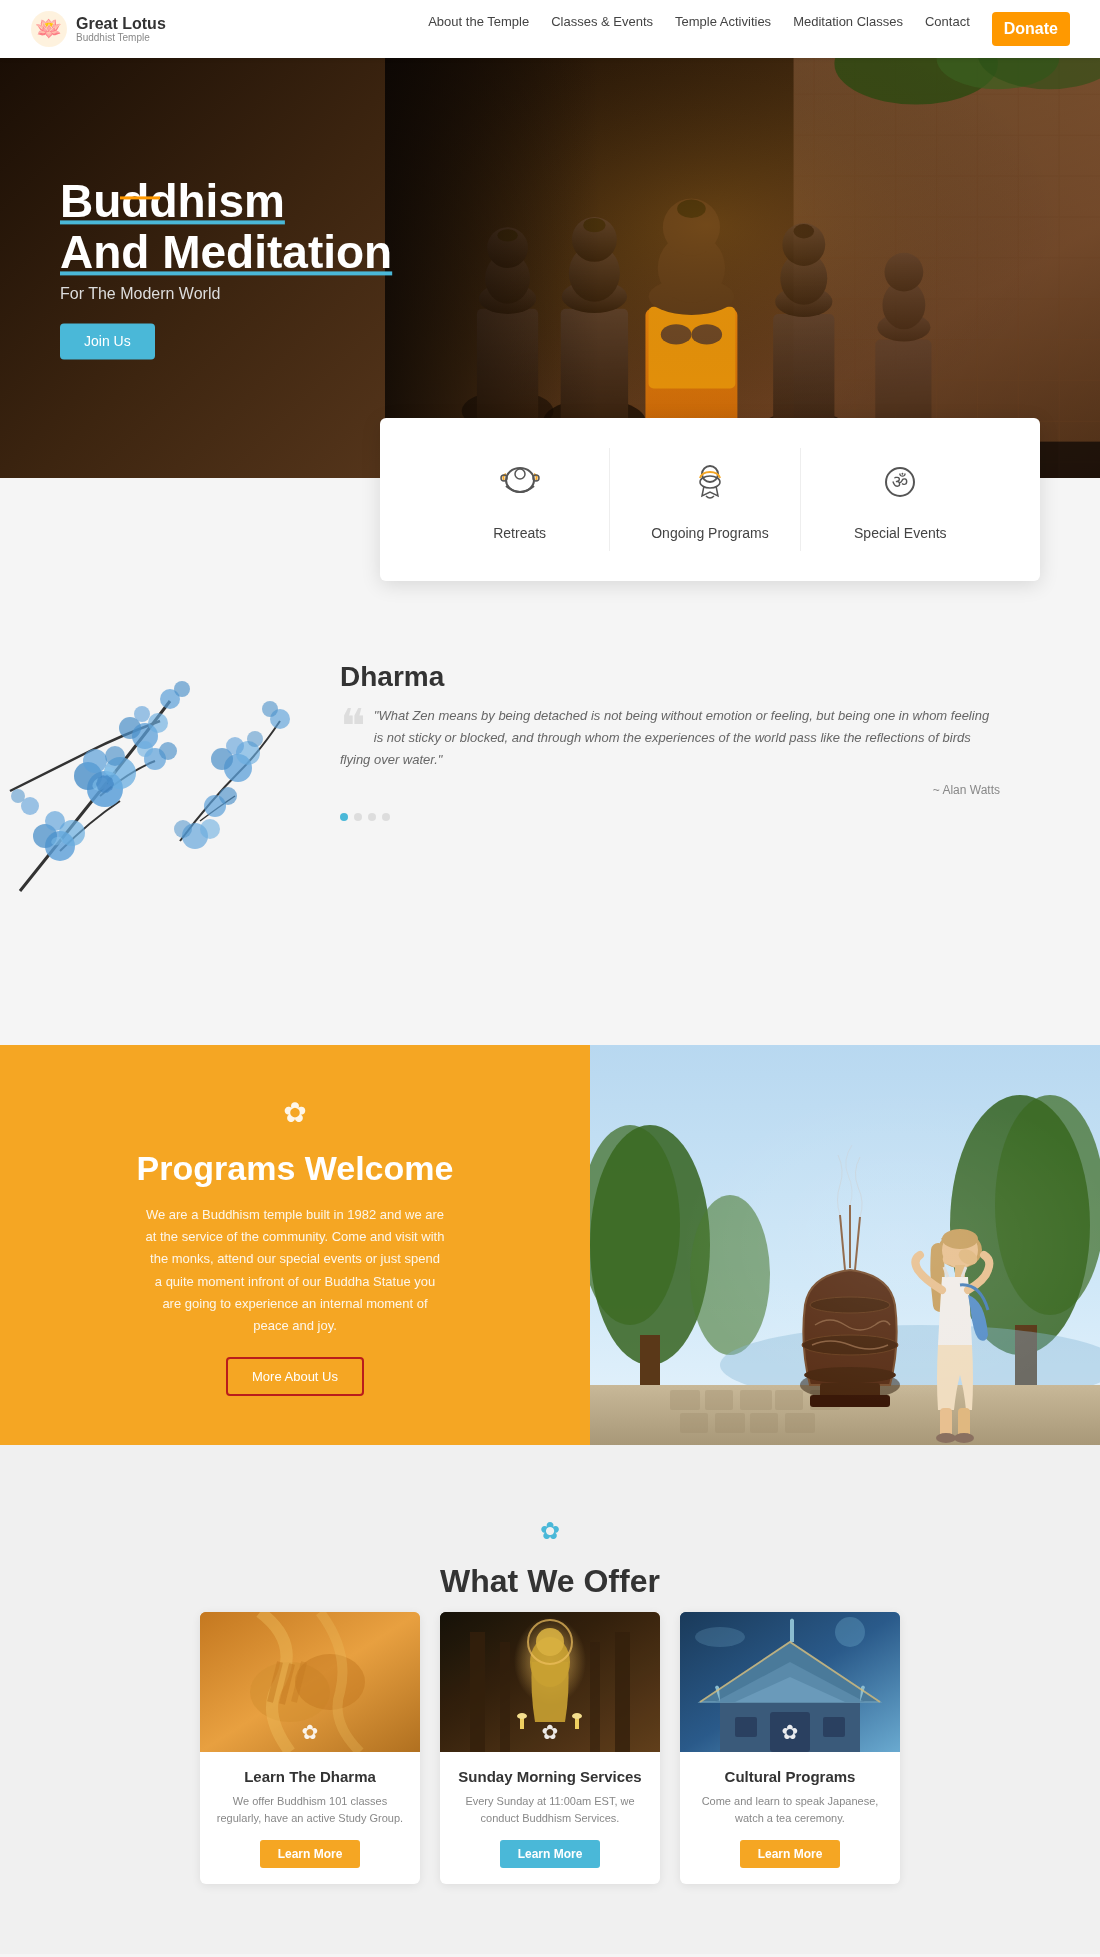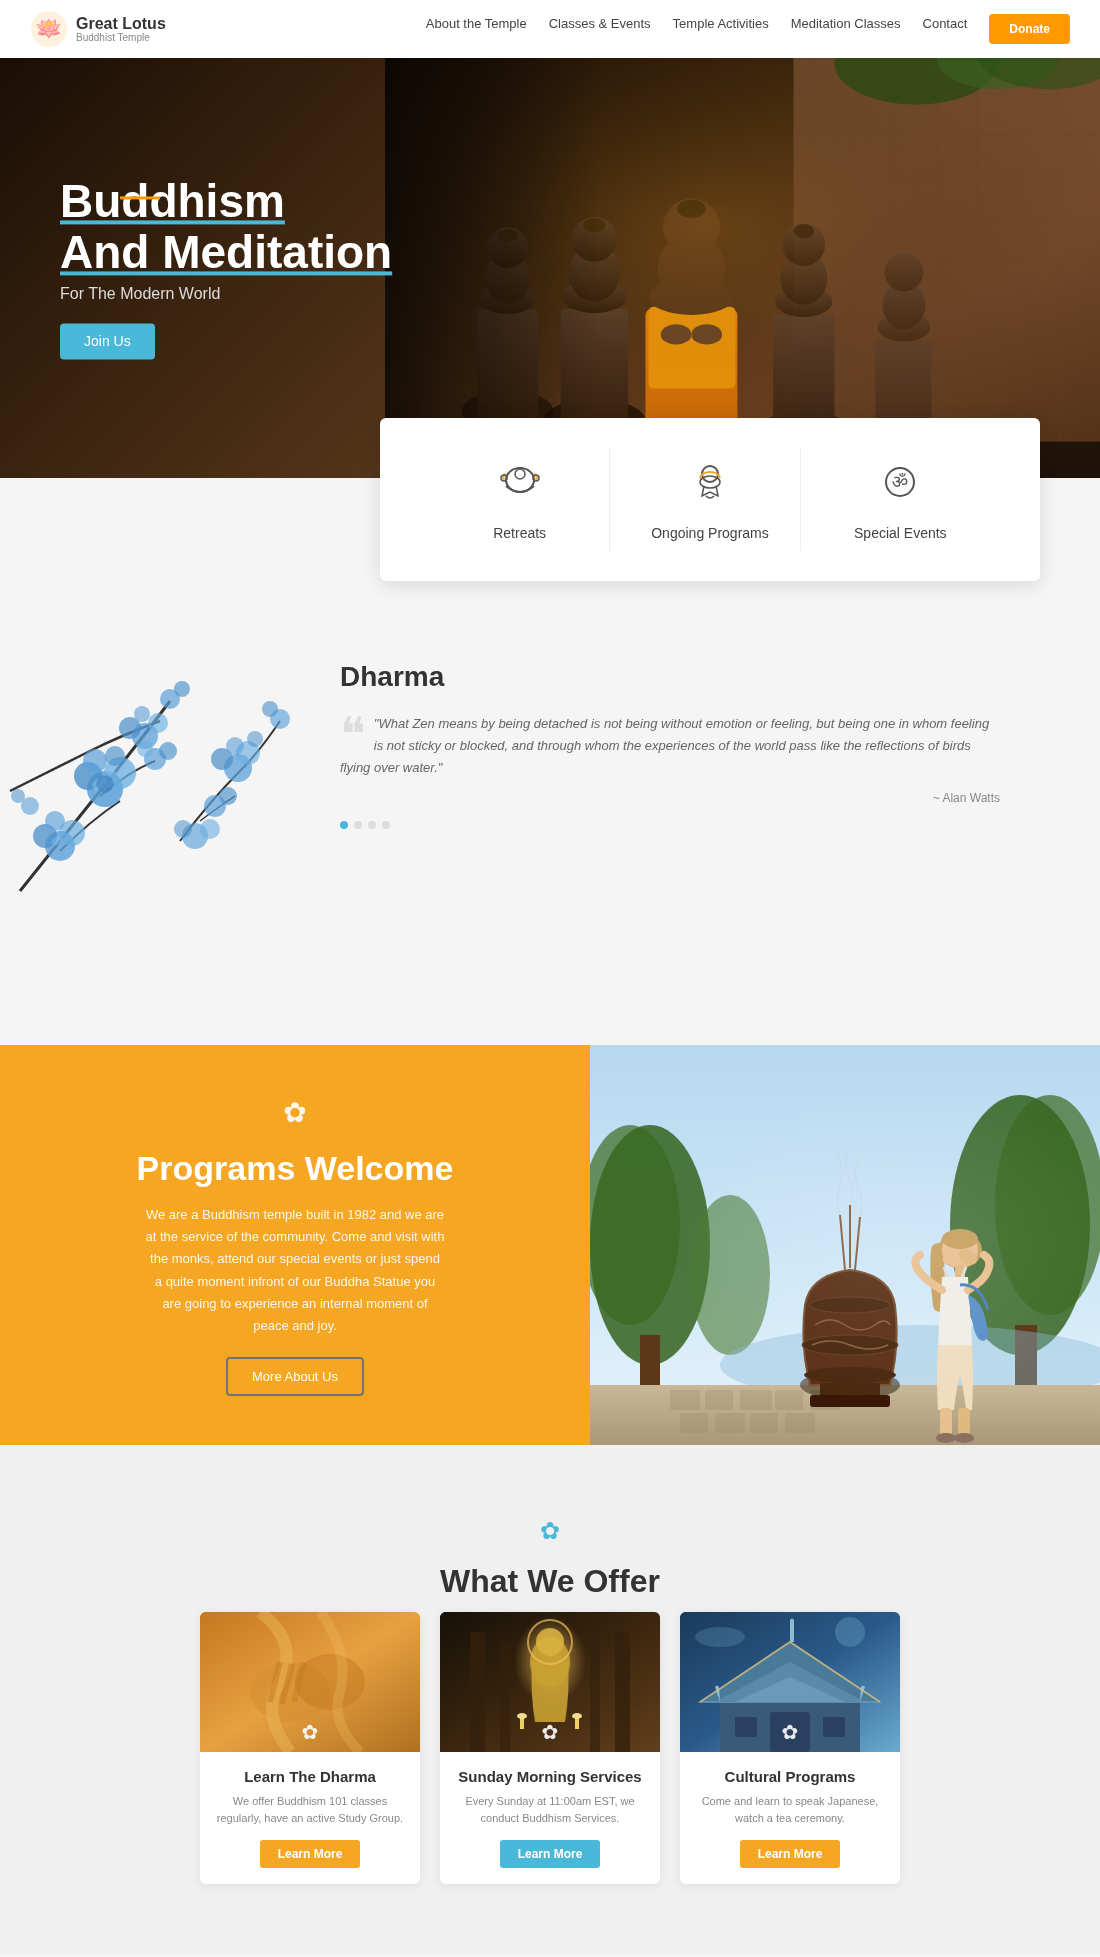--- a/index.html
+++ b/index.html
@@ -43,24 +43,24 @@
     }
     .nav-links a {
       text-decoration: none;
       color: #444;
       font-size: 13px;
     }
     .btn-donate {
       background: #f90;
       color: #fff;
       border: none;
-      padding: 8px 20px;
+      padding: 8px 12px;
       border-radius: 4px;
       cursor: pointer;
-      font-size: 12px;
+      font-size: 16px;
       font-weight: 600;
     }
 
     
     .hero {
       position: relative;
       width: 100%;
       height: 420px;
       overflow: hidden;
       background: #701a75;
@@ -173,21 +173,21 @@
       flex-shrink: 0;
       position: relative;
     }
     .dharma-content {
       flex: 1;
       padding: 20px 40px 20px 40px;
     }
     .dharma-content h3 {
       font-size: 28px;
       color: #333;
-      margin-bottom: 20px;
+      margin-bottom: 12px;
     }
     .quote-mark {
       font-size: 48px;
       color: #ddd;
       line-height: 0.5;
       float: left;
       margin-right: 8px;
       margin-top: 10px;
     }
     .dharma-quote {
@@ -245,21 +245,21 @@
     .welcome-left p {
       font-size: 13px;
       line-height: 1.7;
       max-width: 300px;
       opacity: 0.9;
     }
     .btn-more {
       margin-top: 20px;
       background: transparent;
       color: #fff;
-      border: 2px solid #737373;
+      border: 2px solid #b91c1c;
       padding: 10px 24px;
       border-radius: 4px;
       cursor: pointer;
       font-size: 13px;
     }
     .welcome-right {
       flex: 1;
       background: linear-gradient(135deg, #2d5a1b 0%, #4a8c30 30%, #5a9e40 50%, #8bc060 70%, #b0d890 100%);
       position: relative;
       overflow: hidden;

